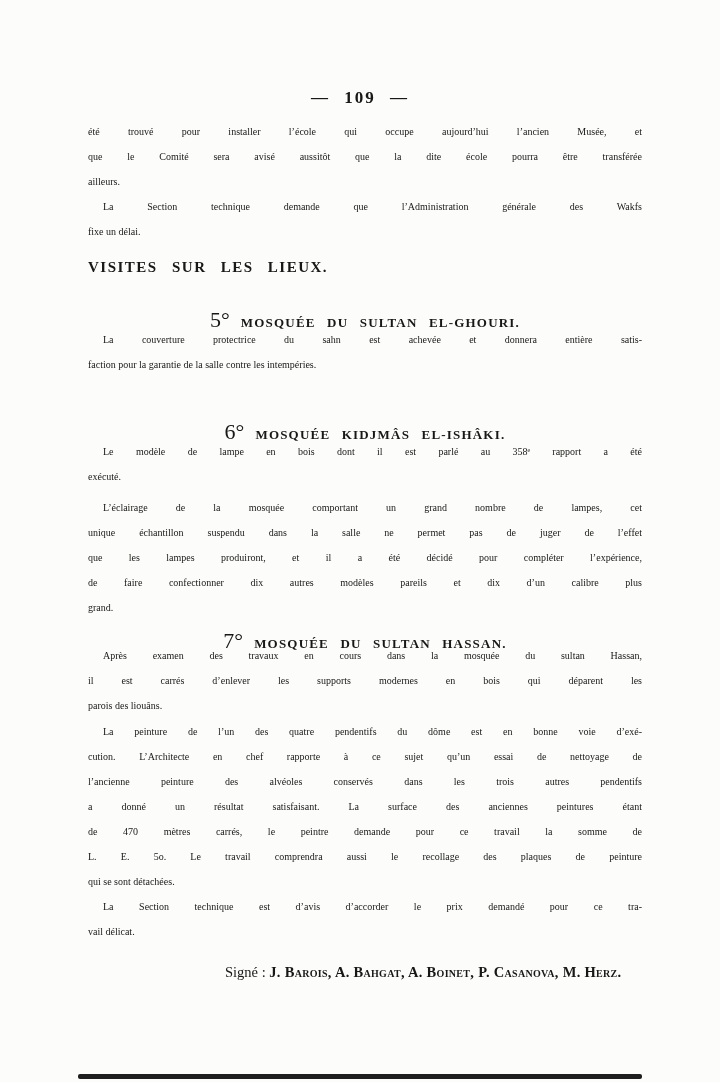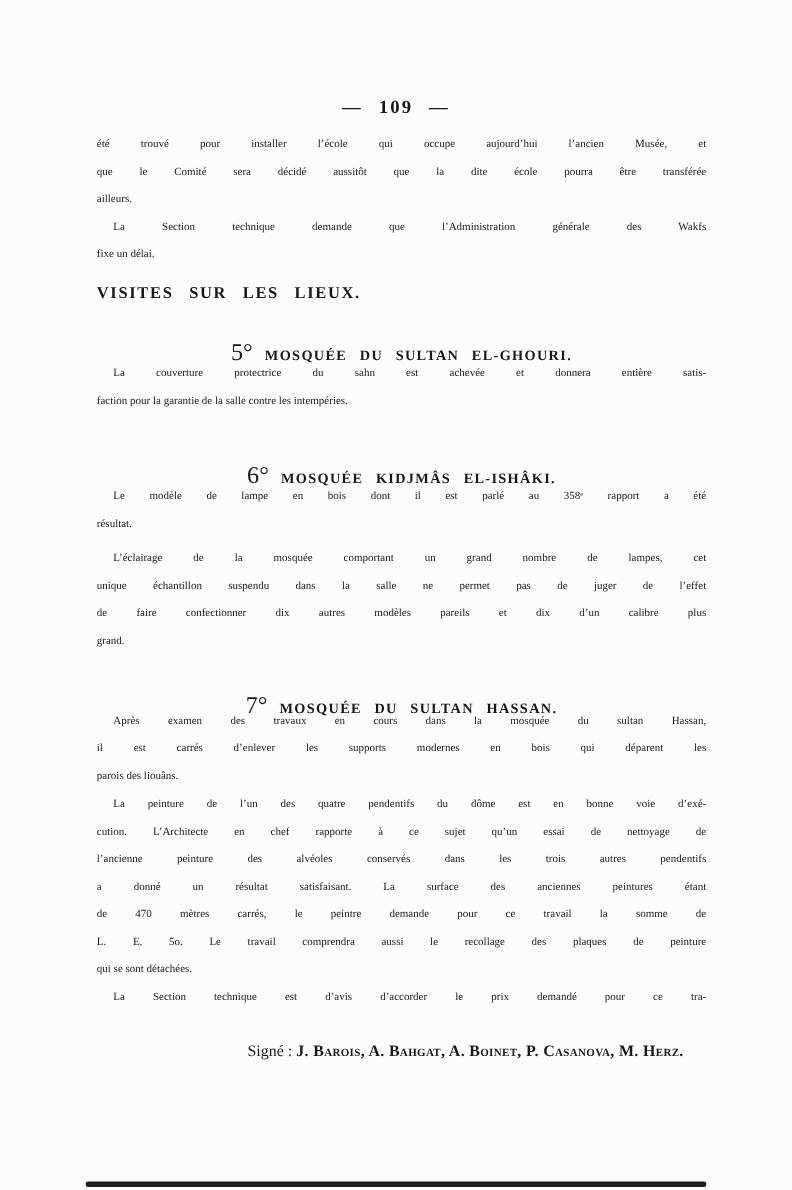--- a/index.html
+++ b/index.html
@@ -48,39 +48,40 @@
   .h-sec .num { font-size: 22px; font-weight: normal; }
   .h-sec .ttl {
     font-size: 13px; font-weight: bold;
     letter-spacing: 1.2px; word-spacing: 7px; margin-top: 20px;
   }
   .sig {
     position: absolute; left: 88px; width: 554px;
     font-size: 14.5px; line-height: 25px;
     padding-left: 137px; box-sizing: border-box;
     white-space: nowrap;
+    margin-top: 16px;
   }
   .sig .names { font-variant: small-caps; font-weight: bold; letter-spacing: 0.3px; }
   .edge-bar {
     position: absolute; left: 78px; top: 1074px;
     width: 564px; height: 5px;
     background: var(--artifact, #1e1e1e);
     border-radius: 2px;
   }
 </style>
 </head>
 <body>
 
 <div class="page" style="--paper: #fcfcfa; --ink: #181816; --artifact: #1e1e1e;">
 
   <div class="pageno">— 109 —</div>
 
   <div class="blk" style="top:119px">
     <div class="ln">été trouvé pour installer l’école qui occupe aujourd’hui l’ancien Musée, et</div>
-    <div class="ln">que le Comité sera décidé aussitôt que la dite école pourra être transférée</div>
+    <div class="ln">que le Comité sera avisé aussitôt que la dite école pourra être transférée</div>
     <div class="ln left">ailleurs.</div>
   </div>
 
   <div class="blk" style="top:194px">
     <div class="ln ind">La Section technique demande que l’Administration générale des Wakfs</div>
     <div class="ln left">fixe un délai.</div>
   </div>
 
   <div class="h-visites" style="top:255px">VISITES SUR LES LIEUX.</div>
 
@@ -94,26 +95,27 @@
     <div class="ln left">faction pour la garantie de la salle contre les intempéries.</div>
   </div>
 
   <div class="h-sec" style="top:402px">
     <span class="num">6°</span>
     <span class="ttl">MOSQUÉE KIDJMÂS EL-ISHÂKI.</span>
   </div>
 
   <div class="blk" style="top:439px">
     <div class="ln ind">Le modèle de lampe en bois dont il est parlé au 358ᵉ rapport a été</div>
-    <div class="ln left">résultat.</div>
+    <div class="ln left">exécuté.</div>
   </div>
 
   <div class="blk" style="top:495px">
     <div class="ln ind">L’éclairage de la mosquée comportant un grand nombre de lampes, cet</div>
     <div class="ln">unique échantillon suspendu dans la salle ne permet pas de juger de l’effet</div>
+    <div class="ln">que les lampes produiront, et il a été décidé pour compléter l’expérience,</div>
     <div class="ln">de faire confectionner dix autres modèles pareils et dix d’un calibre plus</div>
     <div class="ln left">grand.</div>
   </div>
 
   <div class="h-sec" style="top:611px">
     <span class="num">7°</span>
     <span class="ttl">MOSQUÉE DU SULTAN HASSAN.</span>
   </div>
 
   <div class="blk" style="top:643px">
@@ -127,20 +129,21 @@
     <div class="ln">cution. L’Architecte en chef rapporte à ce sujet qu’un essai de nettoyage de</div>
     <div class="ln">l’ancienne peinture des alvéoles conservés dans les trois autres pendentifs</div>
     <div class="ln">a donné un résultat satisfaisant. La surface des anciennes peintures étant</div>
     <div class="ln">de 470 mètres carrés, le peintre demande pour ce travail la somme de</div>
     <div class="ln">L. E. 5o. Le travail comprendra aussi le recollage des plaques de peinture</div>
     <div class="ln left">qui se sont détachées.</div>
   </div>
 
   <div class="blk" style="top:894px">
     <div class="ln ind">La Section technique est d’avis d’accorder le prix demandé pour ce tra-</div>
+    <div class="ln left">vail délicat.</div>
   </div>
 
   <div class="sig" style="top:944px">
     <span>Signé :</span>
     <span> </span>
     <span class="names">J. Barois, A. Bahgat, A. Boinet, P. Casanova, M. Herz.</span>
   </div>
 
   <div class="edge-bar"></div>
 

